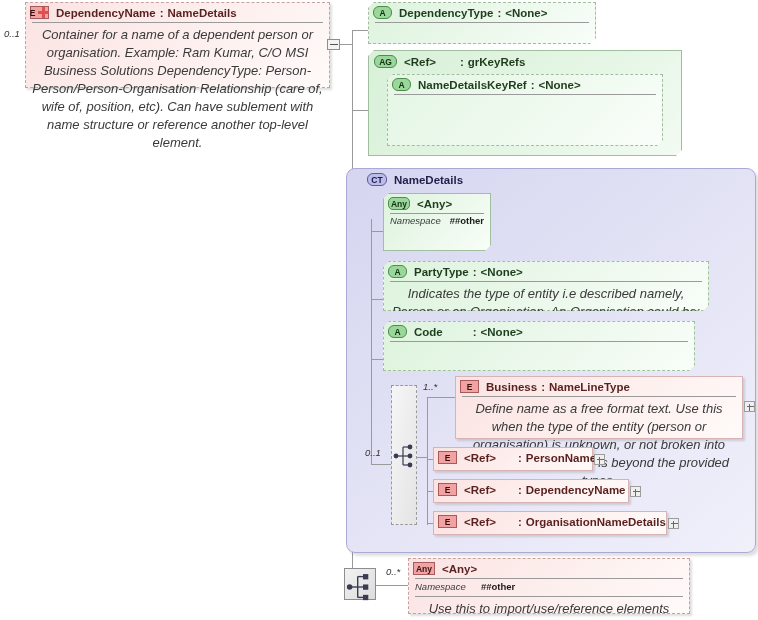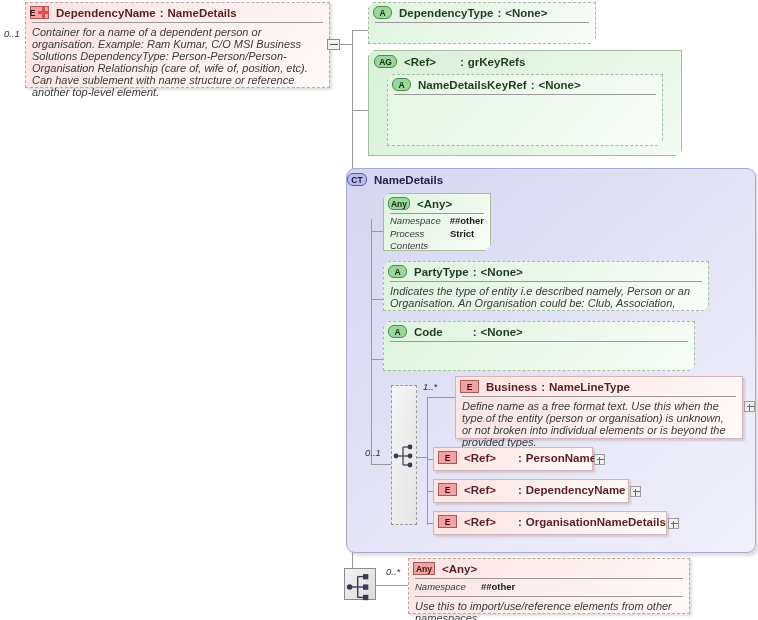--- a/index.html
+++ b/index.html
@@ -18,22 +18,22 @@
 
   
   .node { position: absolute; box-sizing: border-box; }
   .node .hdr {
     display: flex; align-items: center;
     padding: 3px 6px 3px 4px;
     font-weight: bold; font-size: 11.5px;
     white-space: nowrap;
   }
   .node .doc {
-    font-style: italic; font-size: 11px; line-height: 12px;
-    color: #3a3a3a; padding: 3px 6px 4px 6px;
+    font-style: italic; font-size: 13px; line-height: 18px;
+    color: #3a3a3a; padding: 3px 6px 4px 6px; text-align: center;
   }
   .node .rule { height:1px; background:#9a9a9a; margin:0 6px; }
 
   
   .chip {
     display:inline-flex; align-items:center; justify-content:center;
     width:19px; height:13px; margin-right:7px;
     font-size:8.5px; font-weight:bold; letter-spacing:0;
     border:1px solid #6b6b6b; box-sizing:border-box; flex:0 0 auto;
   }
@@ -184,44 +184,40 @@
         <span class="chip a">A</span>
         <span>NameDetailsKeyRef</span>
         <span style="margin:0 4px;">:</span>
         <span>&lt;None&gt;</span>
       </div>
       <div class="rule"></div>
     </div>
   </div>
 
   <div class="grp-ct" style="position:absolute; left:346px; top:168px; width:408px; height:383px;">
-    <div class="hdr" style="display:flex; align-items:center; padding:4px 6px 2px 0; font-weight:bold; font-size:11.5px; color:#1f1f4a; white-space:nowrap;">
+    <div class="hdr" style="display:flex; align-items:center; padding:4px 6px 2px 20px; font-weight:bold; font-size:11.5px; color:#1f1f4a; white-space:nowrap;">
       <span class="chip ct">CT</span>
       <span>NameDetails</span>
     </div>
 
     <div class="ln lnv" style="left:24px; top:50px; height:245px;"></div>
     <div class="ln lnh" style="left:24px; top:62px; width:12px;"></div>
     <div class="ln lnh" style="left:24px; top:130px; width:12px;"></div>
     <div class="ln lnh" style="left:24px; top:190px; width:12px;"></div>
     <div class="ln lnh" style="left:24px; top:295px; width:20px;"></div>
 
     <div class="node at solid cut" style="left:36px; top:24px; width:108px; height:58px;">
       <div class="hdr">
         <span class="chip any-g">Any</span>
         <span>&lt;Any&gt;</span>
       </div>
       <div class="rule"></div>
       <div class="kv">
         <span class="k" style="width:60px;">Namespace</span>
         <span class="v">##other</span>
-      </div>
-      <div class="kv">
-        <span class="k" style="width:60px;">Process Contents</span>
-        <span class="v">Strict</span>
       </div>
     </div>
 
     <div class="node at cut" style="left:36px; top:92px; width:326px; height:50px;">
       <div class="hdr">
         <span class="chip a">A</span>
         <span>PartyType</span>
         <span style="margin:0 4px;">:</span>
         <span>&lt;None&gt;</span>
       </div>

